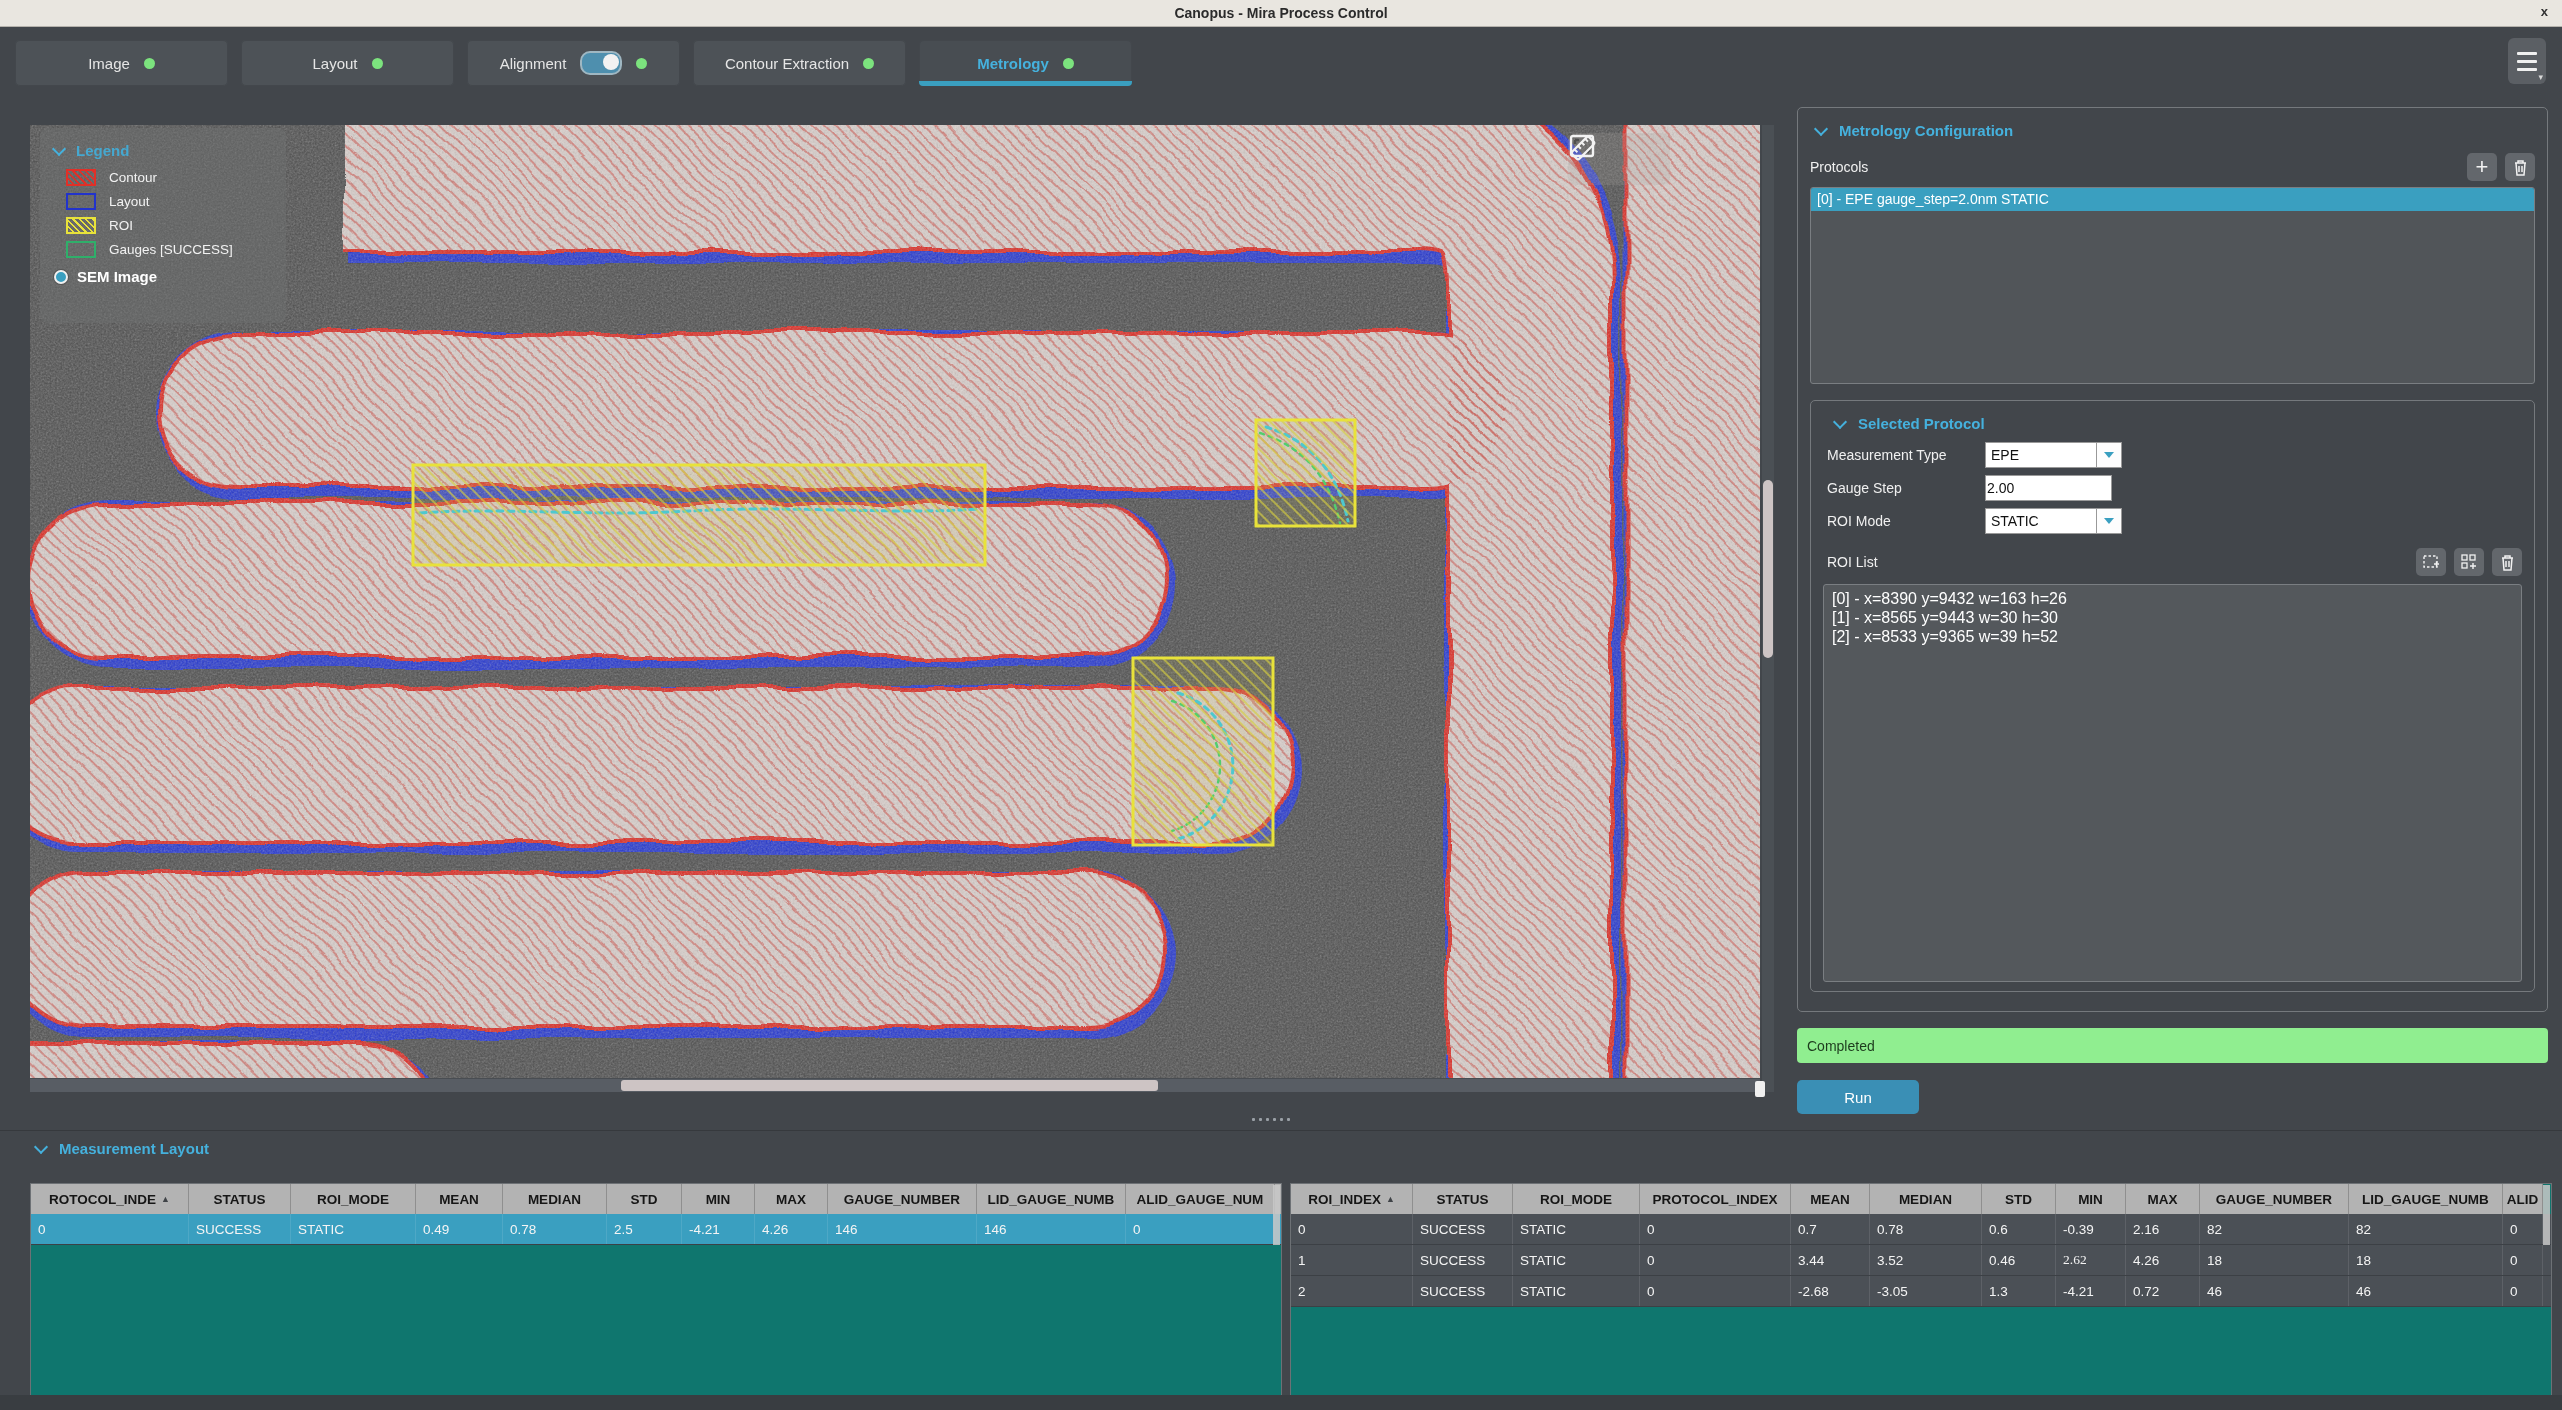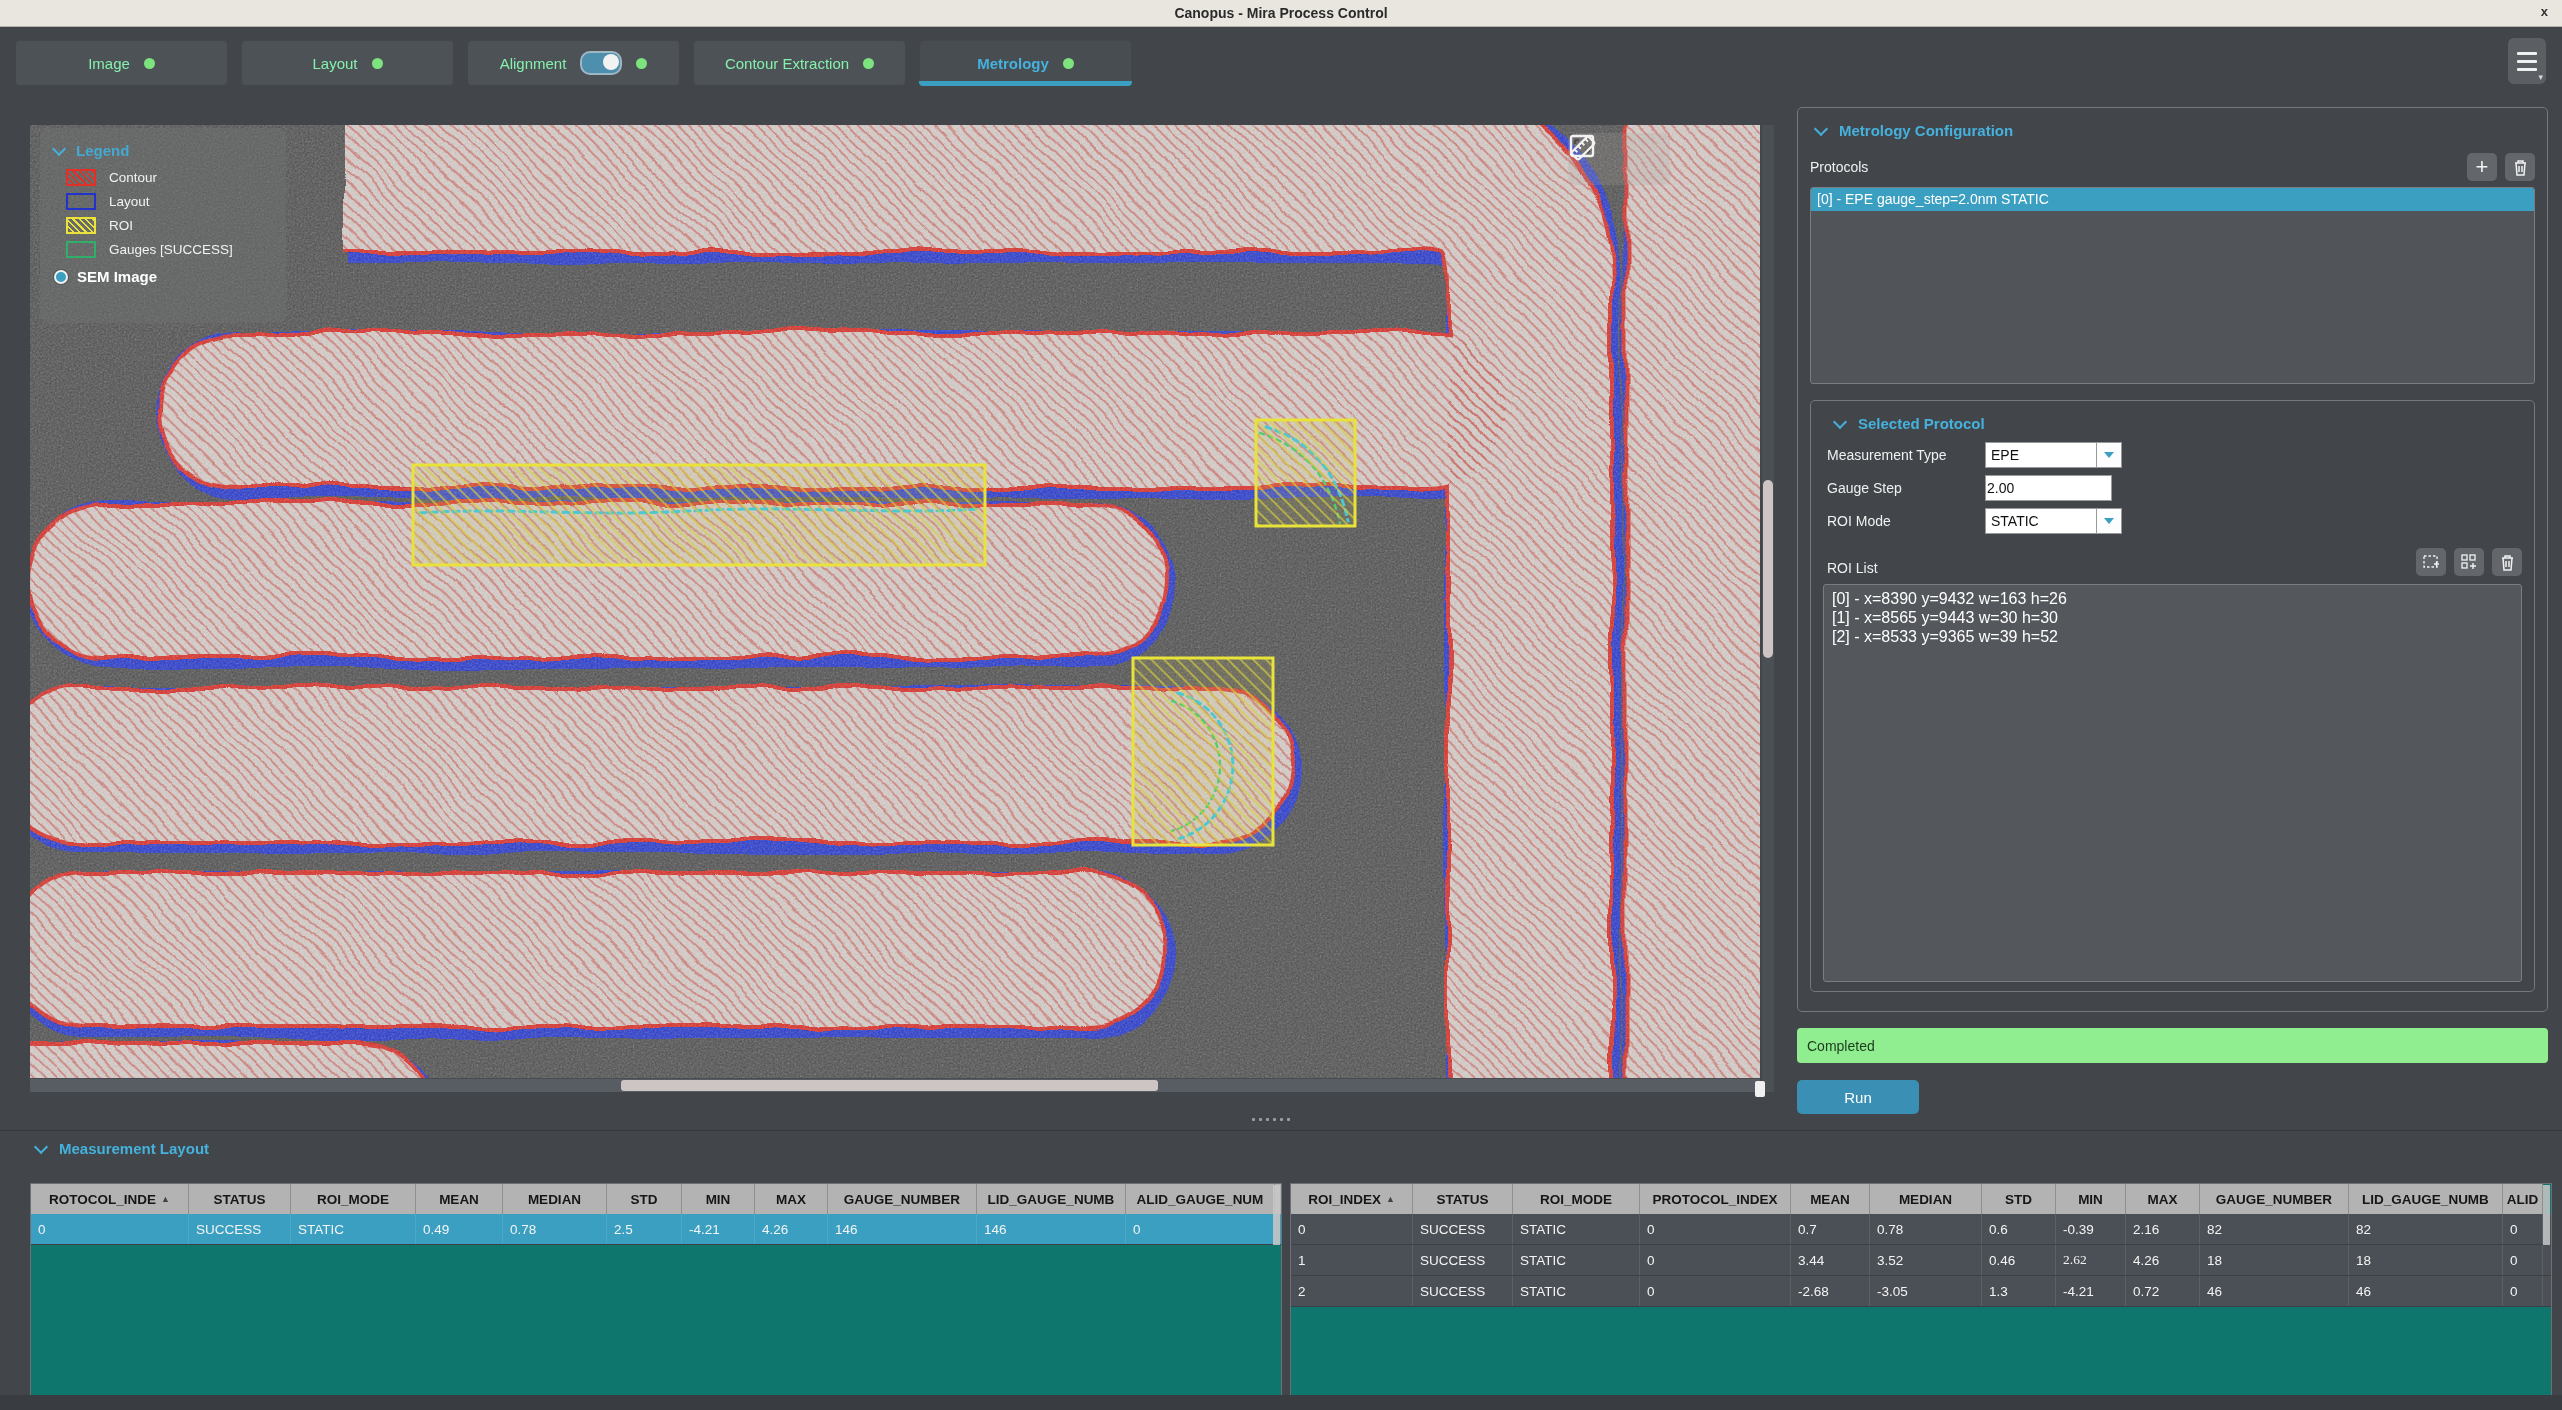--- a/index.html
+++ b/index.html
@@ -10,21 +10,21 @@
   }
   
   .titlebar{position:absolute;left:0;top:0;width:2562px;height:26px;background:#e9e6e0;
     border-bottom:1px solid #b5b2ac;display:flex;align-items:center;justify-content:center;}
   .titlebar .wtitle{font-size:14px;font-weight:bold;color:#2b2b2b;}
   .titlebar .closex{position:absolute;right:14px;top:4px;font-size:13px;font-weight:bold;color:#333;cursor:default;}
   
   .tabbar{position:absolute;left:15px;top:40px;height:46px;display:flex;gap:13px;}
   .tab{position:relative;width:213px;height:46px;background:#4d5257;border-radius:5px;
     display:flex;align-items:center;justify-content:center;gap:14px;box-shadow:0 0 0 1px #43474c inset;}
-  .tab .tlabel{font-size:15px;color:#86efac;}
+  .tab .tlabel{font-size:15px;color:#e5e5e5;}
   .tab.active{background:#484d52;}
   .tab.active .tlabel{color:#45b1dd;font-weight:bold;}
   .tab .underline{position:absolute;left:0;bottom:0;width:100%;height:5px;background:#3a9fc0;border-radius:0 0 4px 4px;}
   .dot{width:11px;height:11px;border-radius:50%;background:#7ce37e;display:inline-block;}
   .toggle{position:relative;width:38px;height:20px;border-radius:10px;background:#4e8fae;border:2px solid #9fb7c2;display:inline-block;}
   .toggle .knob{position:absolute;right:1px;top:1px;width:16px;height:16px;border-radius:50%;background:#f2f2f2;}
   
   .menu-btn{position:absolute;right:16px;top:38px;width:38px;height:46px;background:#5b5f64;border-radius:6px;
     display:flex;flex-direction:column;align-items:center;justify-content:center;gap:5px;}
   .menu-btn i{width:20px;height:3px;background:#f0f0f0;border-radius:1px;}
@@ -70,21 +70,21 @@
   .proto-item.sel{background:#3a9fc0;}
   .sel-proto{margin-top:16px;height:592px;box-sizing:border-box;border:1px solid #75797d;border-radius:5px;padding:10px 12px;position:relative;}
   .frow{display:flex;align-items:center;margin:7px 0 0 4px;height:26px;}
   .frow .flabel{width:158px;color:#f0f0f0;font-size:14px;}
   .combo{display:flex;height:26px;}
   .combo .cval{width:100px;background:#fff;color:#111;font-size:14px;display:flex;align-items:center;
     padding:0 5px;border:1px solid #999;border-right:none;}
   .combo .cbtn{width:24px;background:#fdfdfd;border:1px solid #999;display:flex;align-items:center;justify-content:center;}
   .combo .cbtn b{width:0;height:0;border-left:5px solid transparent;border-right:5px solid transparent;border-top:6px solid #3a9fc0;}
   .tinput{width:123px;height:24px;background:#fff;color:#111;font-size:14px;border:1px solid #999;padding:0 1px;font-family:"Liberation Sans",sans-serif;}
-  .roilist-row{display:flex;align-items:flex-end;margin:14px 0 8px 4px;}
+  .roilist-row{display:flex;align-items:center;margin:14px 0 8px 4px;}
   .roilist-row .flabel{flex:1;color:#f0f0f0;font-size:14px;}
   .roi-box{height:398px;border:1px solid #7a7e82;border-radius:3px;background:#54585c;padding:4px 8px;box-sizing:border-box;}
   .roi-line{color:#fff;font-size:16px;line-height:19px;white-space:pre;}
   .status-bar{position:absolute;left:1797px;top:1028px;width:751px;height:35px;box-sizing:border-box;
     background:#90ee90;border-radius:4px;color:#1d3b1d;font-size:14px;display:flex;align-items:center;padding:0 10px;}
   .run{position:absolute;left:1797px;top:1080px;width:122px;height:34px;background:#3a8fb5;border:none;
     border-radius:5px;color:#fff;font-size:15px;font-family:"Liberation Sans",sans-serif;}
   
   .res-head{position:absolute;left:36px;top:1140px;display:flex;align-items:center;gap:13px;}
   .res-head span{color:#45b1dd;font-weight:bold;font-size:15px;}

